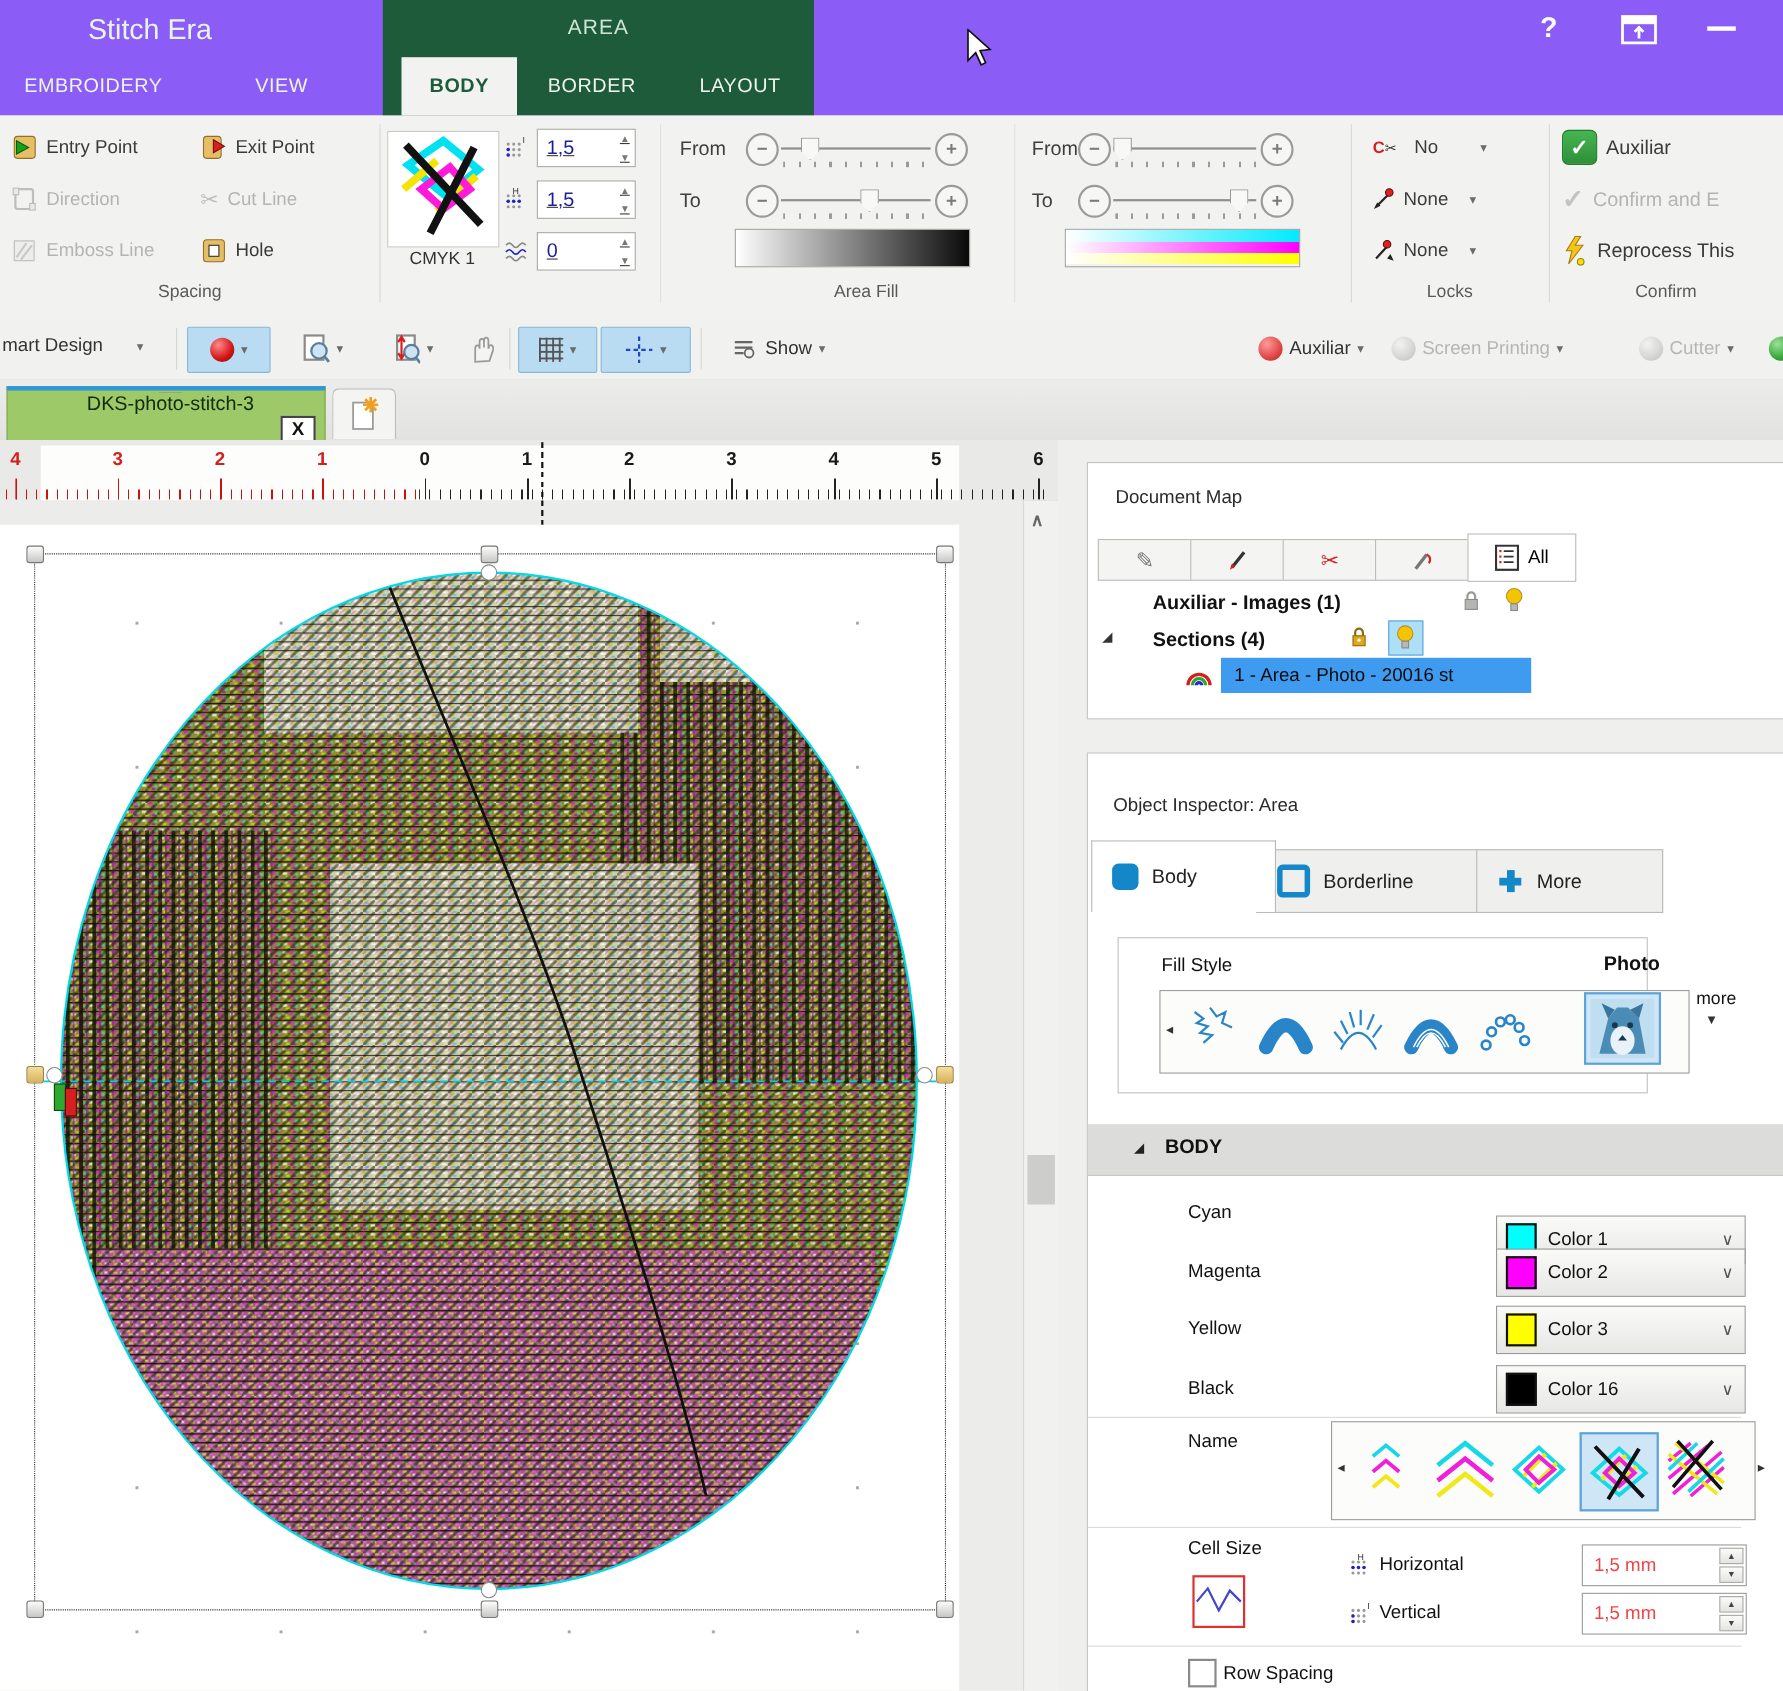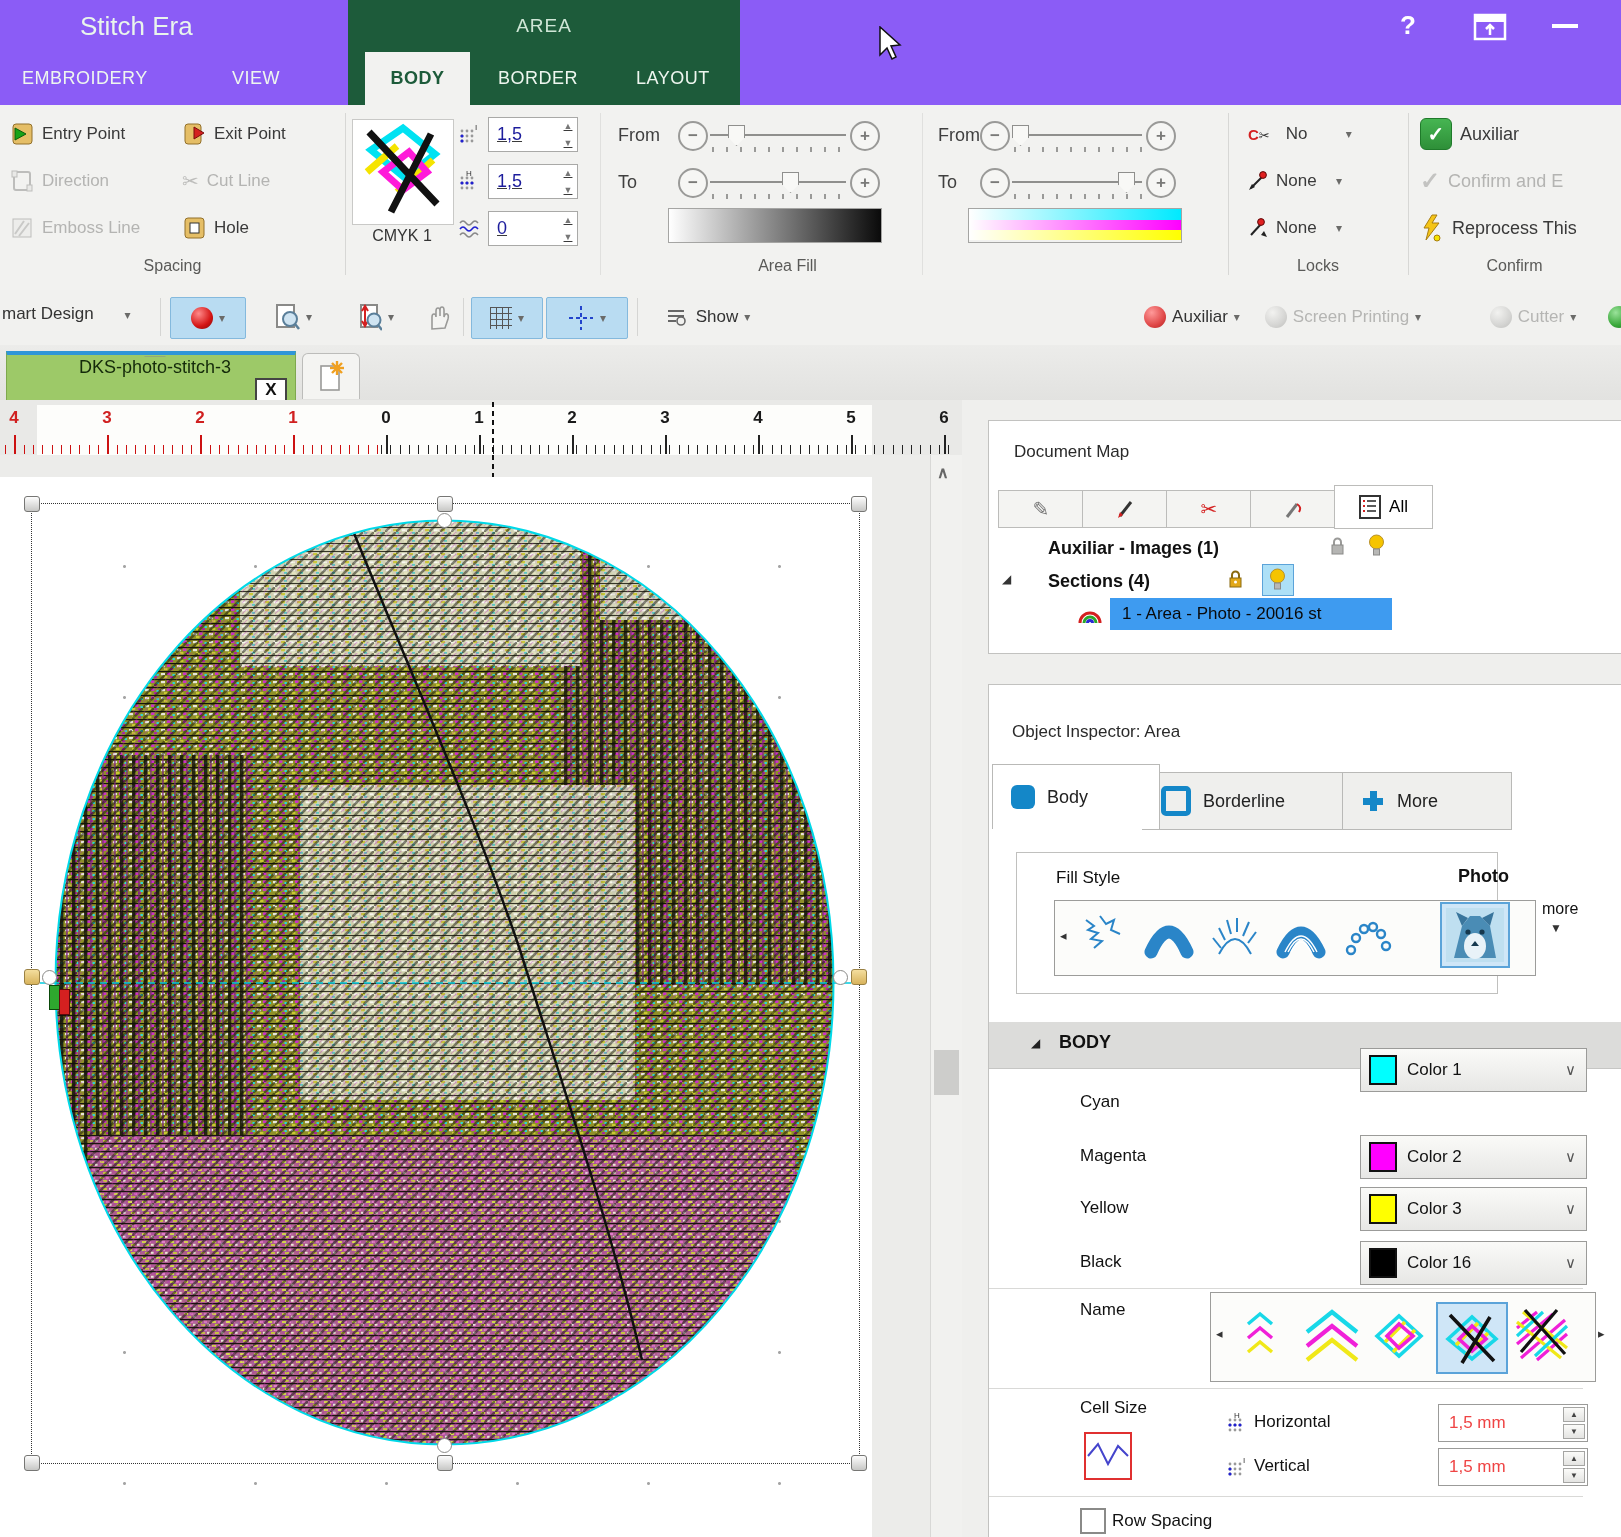--- a/index.html
+++ b/index.html
@@ -659,21 +659,21 @@
     <span>more</span><br>
     <span style="font-size:12px;color:#333;padding-left:8px;">▼</span>
   </div>
 
   <div class="abs" style="left:27px;top:622px;width:638px;height:46px;background:#dcdcda;border-bottom:1px solid #c6c6c4;">
     <span class="abs" style="left:42px;top:14px;font-size:12px;color:#222;">◢</span>
     <span class="abs" style="left:70px;top:10px;font-size:18px;font-weight:bold;color:#111;">BODY</span>
   </div>
 
   <div class="abs proplabel" style="left:118px;top:692px;">Cyan</div>
-  <div class="combobox" style="left:398px;top:648px;">
+  <div class="combobox" style="left:398px;top:705px;">
     <span class="sw" style="background: rgb(0, 255, 255);"></span>
     <span class="cv">Color 1</span>
     <span class="ch">∨</span>
   </div>
   <div class="abs proplabel" style="left:118px;top:746px;">Magenta</div>
   <div class="combobox" style="left:398px;top:735px;">
     <span class="sw" style="background: rgb(255, 0, 255);"></span>
     <span class="cv">Color 2</span>
     <span class="ch">∨</span>
   </div>

